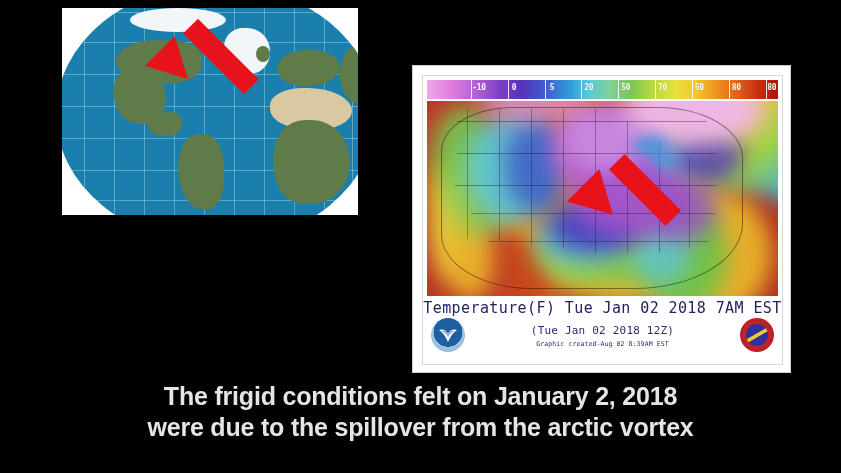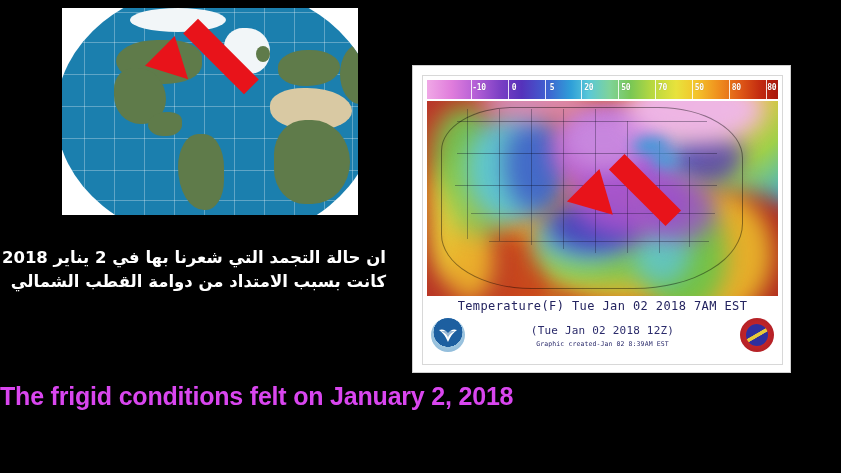--- a/index.html
+++ b/index.html
@@ -58,39 +58,39 @@
 
   #wx-map{position:absolute;left:4px;top:25px;width:351px;height:195px;overflow:hidden;background:#c8352a;}
   .tfield{position:absolute;}
   .blob{position:absolute;border-radius:50%;filter:blur(7px);}
   .blob2{position:absolute;border-radius:50%;filter:blur(11px);}
   .coast{position:absolute;border:1px solid rgba(0,0,0,.75);border-radius:40%;}
   .stateline{position:absolute;background:rgba(10,10,30,.62);}
 
   #wx-foot{position:absolute;left:4px;top:222px;width:351px;height:62px;background:#ffffff;}
   .foot-t{position:absolute;font-family:"DejaVu Sans Mono",monospace;color:#2b2b6b;white-space:nowrap;}
-  #foot-line1{left:50%;transform:translateX(-50%);top:1px;font-size:12px;letter-spacing:.4px;color:#23235f;}
+  #foot-line1{left:50%;transform:translateX(-50%);top:1px;font-size:15px;letter-spacing:.4px;color:#23235f;}
   #foot-line2{left:50%;transform:translateX(-50%);top:26px;font-size:11px;letter-spacing:.2px;}
   #foot-line3{left:50%;transform:translateX(-50%);top:26px;font-size:10px;font-weight:bold;letter-spacing:.3px;color:#1c1c52;}
   #foot-line4{left:50%;transform:translateX(-50%);top:42px;font-size:6.5px;letter-spacing:.1px;}
 
   .noaa-logo{position:absolute;left:4px;top:20px;width:34px;height:34px;border-radius:50%;
     background:radial-gradient(circle at 50% 42%, #1d5fa0 0%, #1d5fa0 55%, #9fc6e0 56%, #7fb0d4 100%);
     overflow:hidden;}
   .noaa-bird{position:absolute;left:7px;top:9px;width:20px;height:16px;}
   .nws-logo{position:absolute;right:4px;top:20px;width:34px;height:34px;border-radius:50%;
     background:radial-gradient(circle at 50% 50%, #ffffff 0%, #ffffff 38%, #c4252a 40%, #a51d22 100%);
     overflow:hidden;}
   .nws-in{position:absolute;left:6px;top:6px;width:22px;height:22px;border-radius:50%;
     background:linear-gradient(150deg,#2f2f9e 0%,#2f2f9e 44%,#e8c93a 46%,#e8c93a 56%,#2f2f9e 58%,#2f2f9e 100%);}
 
   
   #arabic-text{position:absolute;right:455px;top:246px;width:385px;text-align:right;direction:rtl;
     color:#ffffff;font-family:"DejaVu Sans",sans-serif;font-size:16.5px;font-weight:bold;line-height:1.45;}
-  #caption{position:absolute;left:0;top:381px;width:841px;color:#d946ef;
+  #caption{position:absolute;left:0;top:381px;width:841px;text-align:center;color:#e5e5e5;
     font-family:"Liberation Sans",sans-serif;font-weight:bold;font-size:25px;line-height:1.22;letter-spacing:-.2px;}
   .cap-line{display:block;}
 </style>
 </head>
 <body>
 
 <div id="slide">
 
   <div id="globe-panel">
     <div id="globe-wrap">
@@ -226,36 +226,36 @@
                border-right:42px solid #e8131a;
                border-top:23px solid transparent;border-bottom:23px solid transparent;
                transform:rotate(225deg);transform-origin:50% 50%;"></div>
         </div>
 
       </div>
 
       <div id="wx-foot">
         <div class="foot-t" id="foot-line1">Temperature(F) Tue Jan 02 2018   7AM EST</div>
         <div class="foot-t" id="foot-line2">(Tue Jan 02 2018 12Z)</div>
-        <div class="foot-t" id="foot-line4">Graphic created-Jan 02  8:39AM EST</div>
+        <div class="foot-t" id="foot-line4">Graphic created-Aug 02  8:39AM EST</div>
 
         <div class="noaa-logo">
           <svg class="noaa-bird" viewBox="0 0 20 16">
             <path d="M1 3 Q6 1 10 6 Q14 1 19 3 Q14 6 10 15 Q6 6 1 3 Z" fill="#ffffff"></path>
             <path d="M3 4 Q10 4 17 4 Q10 7 10 12 Q10 7 3 4 Z" fill="#1d5fa0" opacity=".45"></path>
           </svg>
         </div>
 
         <div class="nws-logo">
           <div class="nws-in"></div>
         </div>
       </div>
 
     </div>
   </div>
 
-  <div id="arabic-text">ان حالة التجمد التي شعرنا بها في 2 يناير 2018 كانت بسبب الامتداد من دوامة القطب الشمالي</div>
 
   <div id="caption">
     <span class="cap-line">The frigid conditions felt on January 2, 2018</span>
+    <span class="cap-line">were due to the spillover from the arctic vortex</span>
   </div>
 
 </div>
 
 </body></html>

